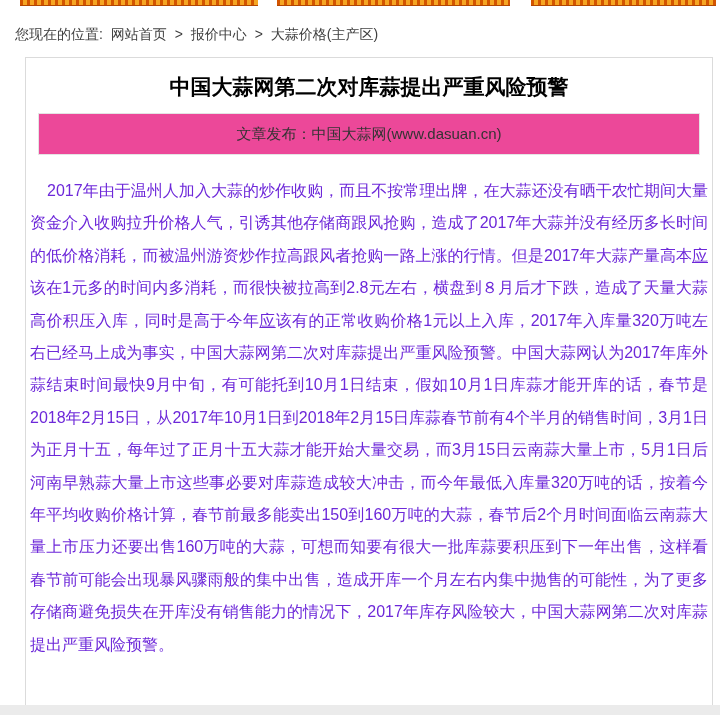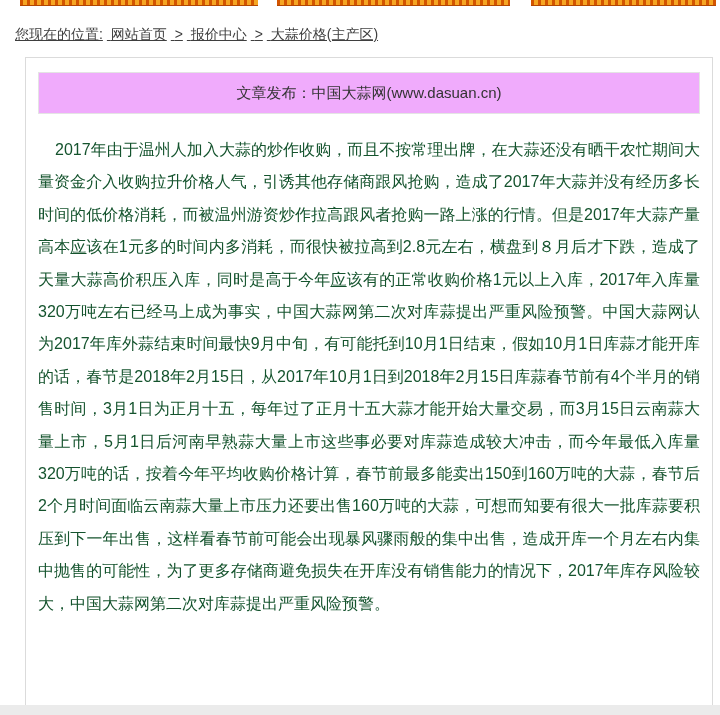--- a/index.html
+++ b/index.html
@@ -24,21 +24,20 @@
   .seg3 { left: 531px; width: 185px; }
 
   
   .breadcrumb {
     position: absolute;
     top: 26px;
     left: 15px;
     font-size: 14px;
     color: #3f3f3f;
     white-space: nowrap;
-    text-decoration: underline;
   }
   .breadcrumb span { margin-right: 4px; }
   .crumb-link { cursor: pointer; }
 
   
   .article-box {
     position: absolute;
     left: 25px;
     top: 57px;
     width: 686px;
@@ -51,35 +50,35 @@
     margin: 17px 12px 0;
     text-align: center;
     font-size: 21px;
     font-weight: bold;
     color: #000000;
     line-height: 24px;
   }
   .meta-bar {
     margin: 14px 12px 0;
     height: 40px;
-    background: #f0abfc;
+    background: #ec4899;
     border: 1px solid #e4e4e4;
     display: flex;
     align-items: center;
     justify-content: center;
     gap: 52px;
     font-size: 15px;
     color: #333333;
     white-space: nowrap;
   }
   .article-body {
-    margin: 20px 12px 0;
+    margin: 20px 4px 0;
     font-size: 16px;
     line-height: 32.4px;
-    color: #14532d;
+    color: #6d28d9;
     text-align: justify;
     text-indent: 17px;
   }
 
   
   .bottom-strip {
     position: absolute;
     left: 0;
     bottom: 0;
     width: 720px;
@@ -98,20 +97,21 @@
 <div class="breadcrumb">
   <span>您现在的位置:</span>
   <span class="crumb-link">网站首页</span>
   <span>&gt;</span>
   <span class="crumb-link">报价中心</span>
   <span>&gt;</span>
   <span class="crumb-link">大蒜价格(主产区)</span>
 </div>
 
 <div class="article-box">
+  <div class="article-title">中国大蒜网第二次对库蒜提出严重风险预警</div>
 
   <div class="meta-bar">
     <span>
       <span>文章发布：</span><span>中国大蒜网(www.dasuan.cn)</span>
     </span>
   </div>
 
   <p class="article-body"><span>2017年由于温州人加入大蒜的炒作收购，而且不按常理出牌，在大蒜还没有晒干农忙期间大量资金介入收购拉升价格人气，引诱其他存储商跟风抢购，造成了2017年大蒜并没有经历多长时间的低价格消耗，而被温州游资炒作拉高跟风者抢购一路上涨的行情。但是2017年大蒜产量高本</span><span style="text-decoration: underline;">应</span><span>该在1元多的时间内多消耗，而很快被拉高到2.8元左右，横盘到８月后才下跌，造成了天量大蒜高价积压入库，同时是高于今年</span><span style="text-decoration: underline;">应</span><span>该有的正常收购价格1元以上入库，2017年入库量320万吨左右已经马上成为事实，中国大蒜网第二次对库蒜提出严重风险预警。中国大蒜网认为2017年库外蒜结束时间最快9月中旬，有可能托到10月1日结束，假如10月1日库蒜才能开库的话，春节是2018年2月15日，从2017年10月1日到2018年2月15日库蒜春节前有4个半月的销售时间，3月1日为正月十五，每年过了正月十五大蒜才能开始大量交易，而3月15日云南蒜大量上市，5月1日后河南早熟蒜大量上市这些事必要对库蒜造成较大冲击，而今年最低入库量320万吨的话，按着今年平均收购价格计算，春节前最多能卖出150到160万吨的大蒜，春节后2个月时间面临云南蒜大量上市压力还要出售160万吨的大蒜，可想而知要有很大一批库蒜要积压到下一年出售，这样看春节前可能会出现暴风骤雨般的集中出售，造成开库一个月左右内集中抛售的可能性，为了更多存储商避免损失在开库没有销售能力的情况下，2017年库存风险较大，中国大蒜网第二次对库蒜提出严重风险预警。</span></p>
 
 </div>

